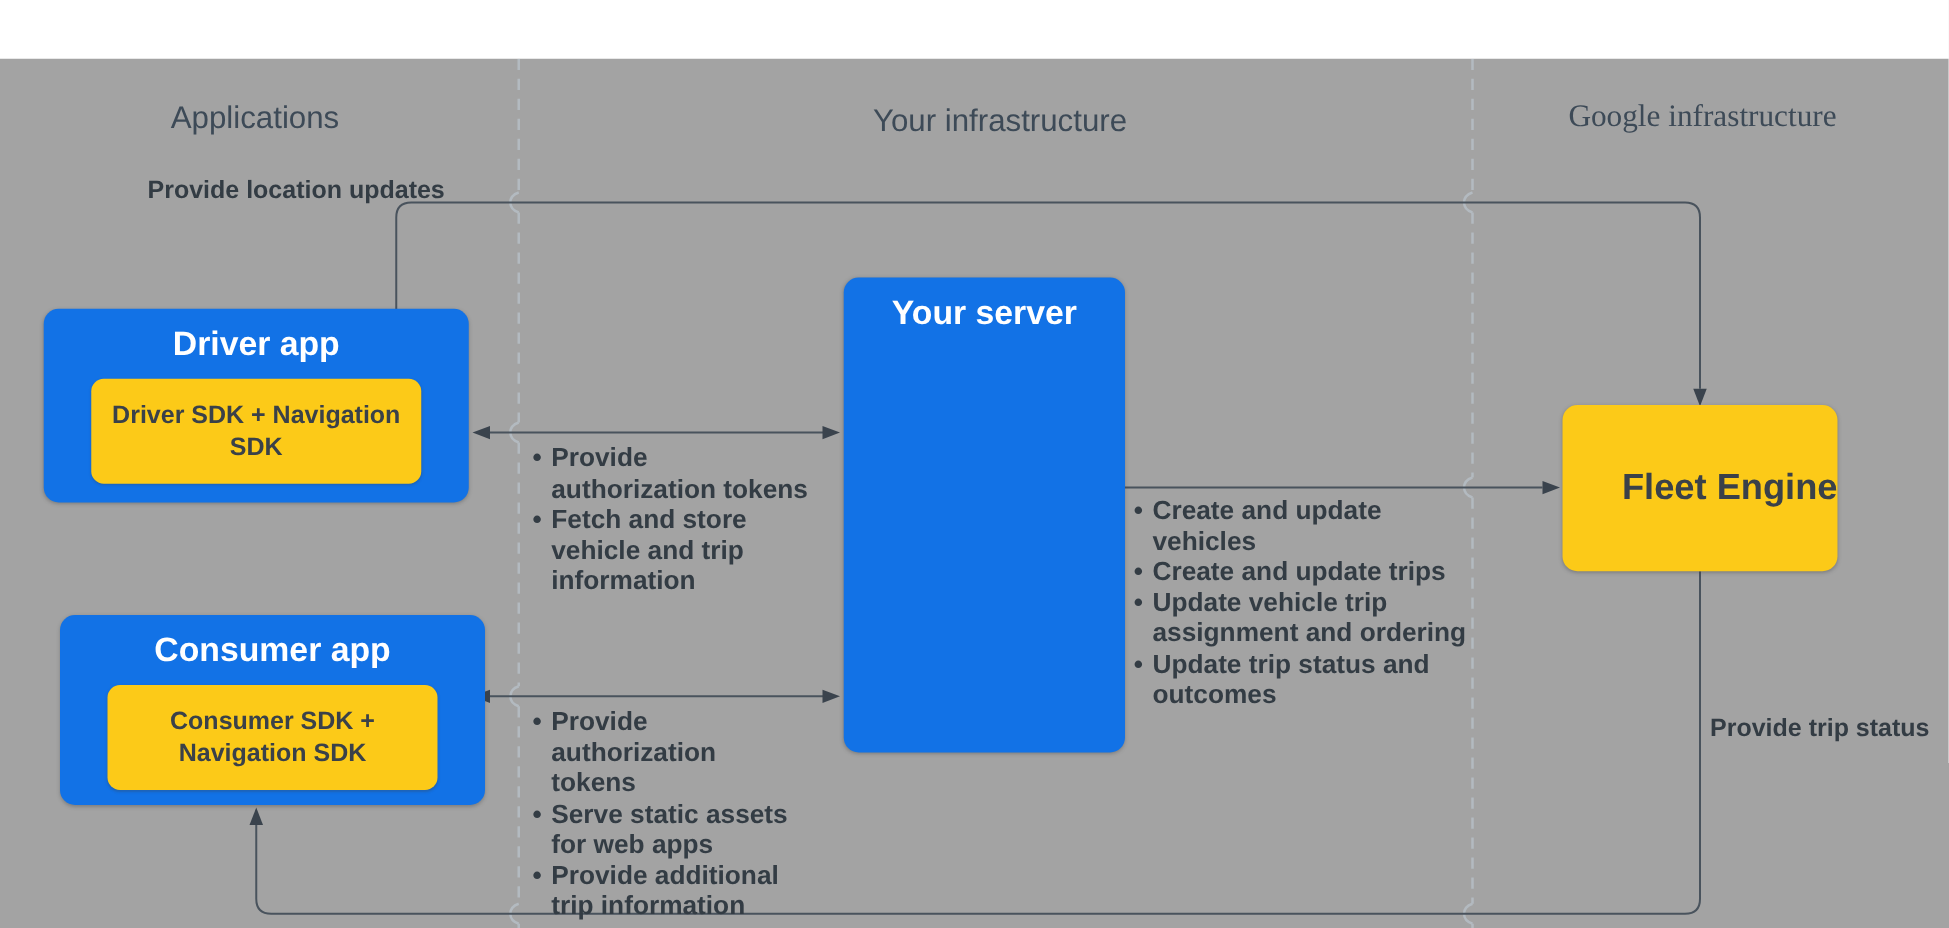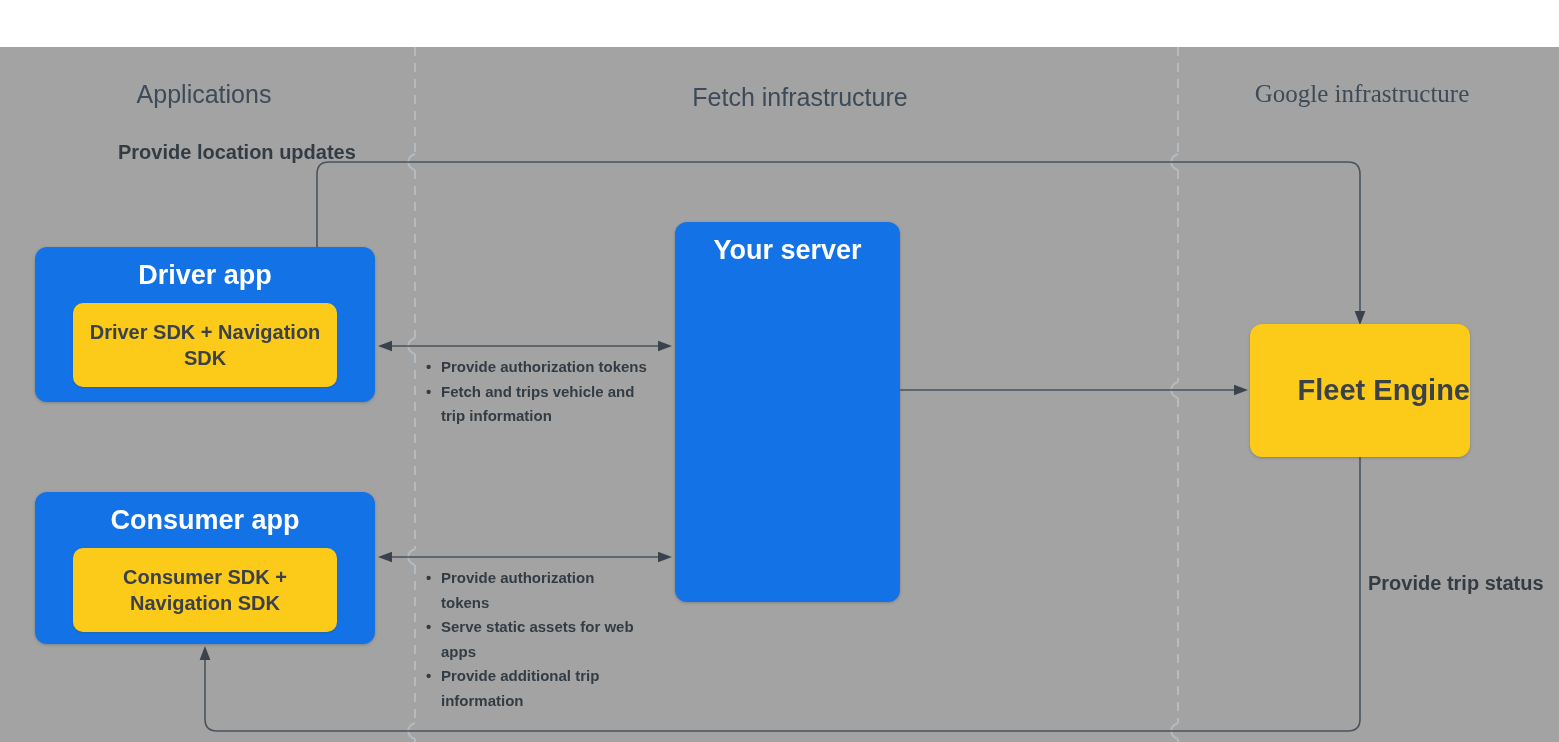--- a/index.html
+++ b/index.html
@@ -11,21 +11,21 @@
   .col-header {
     position:absolute; transform:translateX(-50%);
     font-size:25px; color:#3d4a57; z-index:3; white-space:nowrap;
   }
   .edge-label {
     position:absolute; font-weight:bold; font-size:20px; color:#333c44;
     z-index:3; white-space:nowrap;
   }
   .bullets {
     position:absolute; margin:0; padding:0; list-style:none;
-    font-weight:bold; font-size:15px; color:#333c44; line-height:24.5px; z-index:3;
+    font-weight:bold; font-size:21px; color:#333c44; line-height:24.5px; z-index:3;
   }
   .bullets li { position:relative; padding-left:17px; }
   .bullets li::before { content:"\2022"; position:absolute; left:2px; }
   .node {
     position:absolute; border-radius:12px; z-index:2;
     box-shadow:0 1px 3px rgba(60,64,67,.35);
   }
   .blue { background:#1272e6; }
   .yellow { background:#fcca18; }
   .node-title {
@@ -71,44 +71,50 @@
       <polygon points="378,299 392,293.7 392,304.3"></polygon>
       <polygon points="672,299 658,293.7 658,304.3"></polygon>
       <polygon points="378,510 392,504.7 392,515.3"></polygon>
       <polygon points="672,510 658,504.7 658,515.3"></polygon>
       <polygon points="1248,343 1234,337.7 1234,348.3"></polygon>
       <polygon points="205,599 199.6,613 210.4,613"></polygon>
     </g>
   </svg>
 
   <div class="col-header" style="left:204px; top:33px;">Applications</div>
-  <div class="col-header" style="left:800px; top:36px;">Fetch infrastructure</div>
+  <div class="col-header" style="left:800px; top:36px;">Your infrastructure</div>
   <div class="col-header" style="left:1362px; top:33px;font-family:Liberation Serif, serif;">Google infrastructure</div>
 
   <div class="edge-label" style="left:118px; top:94px;">Provide location updates</div>
   <div class="edge-label" style="left:1368px; top:525px;">Provide trip status</div>
 
   <ul class="bullets" style="left:424px; top:308px; width:228px;">
     <li>Provide authorization tokens</li>
-    <li>Fetch and trips vehicle and trip information</li>
+    <li>Fetch and store vehicle and trip information</li>
   </ul>
 
   <ul class="bullets" style="left:424px; top:519px; width:212px;">
     <li>Provide authorization tokens</li>
     <li>Serve static assets for web apps</li>
     <li>Provide additional trip information</li>
   </ul>
 
+  <ul class="bullets" style="left:905px; top:350px; width:268px;">
+    <li>Create and update vehicles</li>
+    <li>Create and update trips</li>
+    <li>Update vehicle trip assignment and ordering</li>
+    <li>Update trip status and outcomes</li>
+  </ul>
 
   <div class="node blue" style="left:35px; top:200px; width:340px; height:155px;">
     <div class="node-title">Driver app</div>
     <div class="sdk">Driver SDK + Navigation SDK</div>
   </div>
 
-  <div class="node blue" style="left:35px; top:445px; width:340px; height:152px;">
+  <div class="node blue" style="left:48px; top:445px; width:340px; height:152px;">
     <div class="node-title">Consumer app</div>
     <div class="sdk">Consumer SDK + Navigation SDK</div>
   </div>
 
   <div class="node blue" style="left:675px; top:175px; width:225px; height:380px;">
     <div class="node-title">Your server</div>
   </div>
 
   <div class="node yellow fleet" style="left:1250px; top:277px; width:220px; height:133px;">
     <span>Fleet Engine</span>

